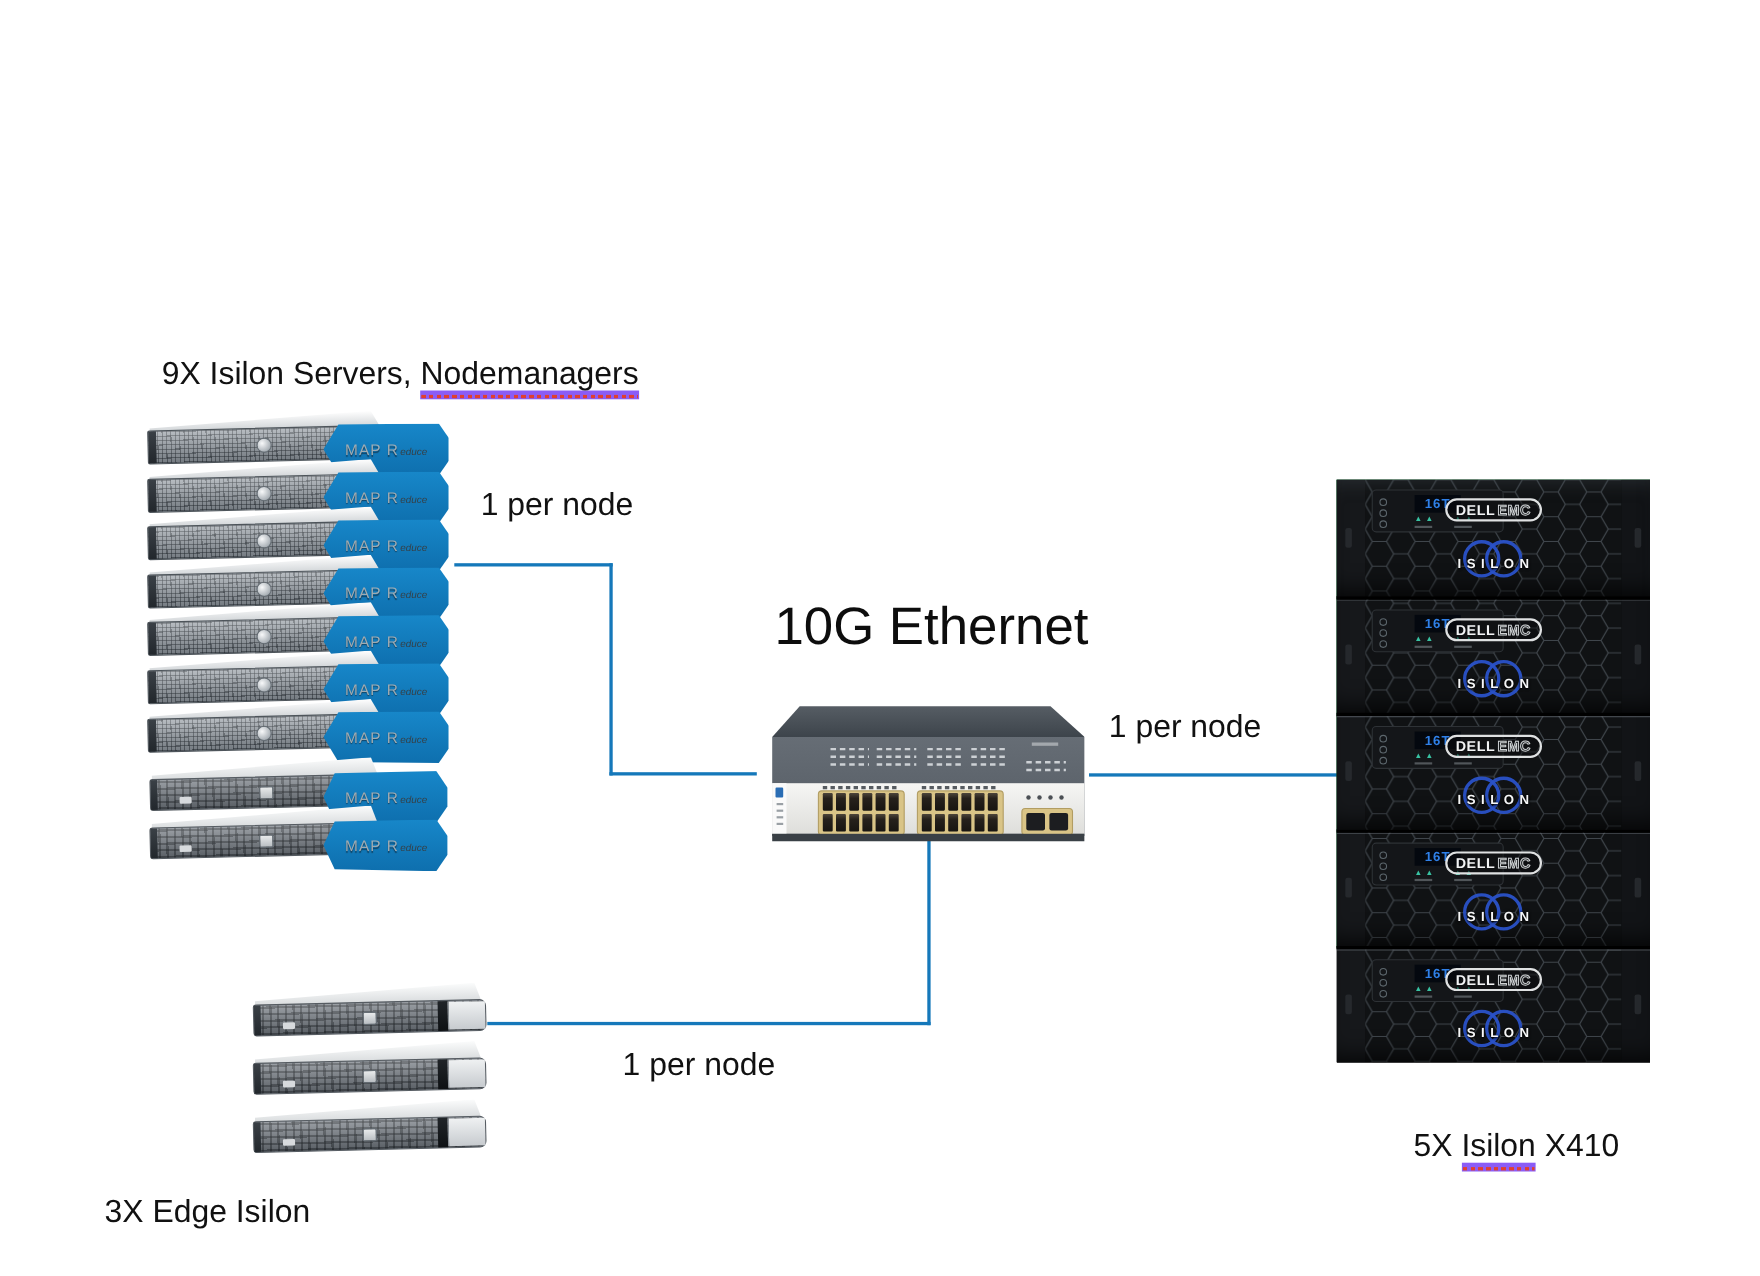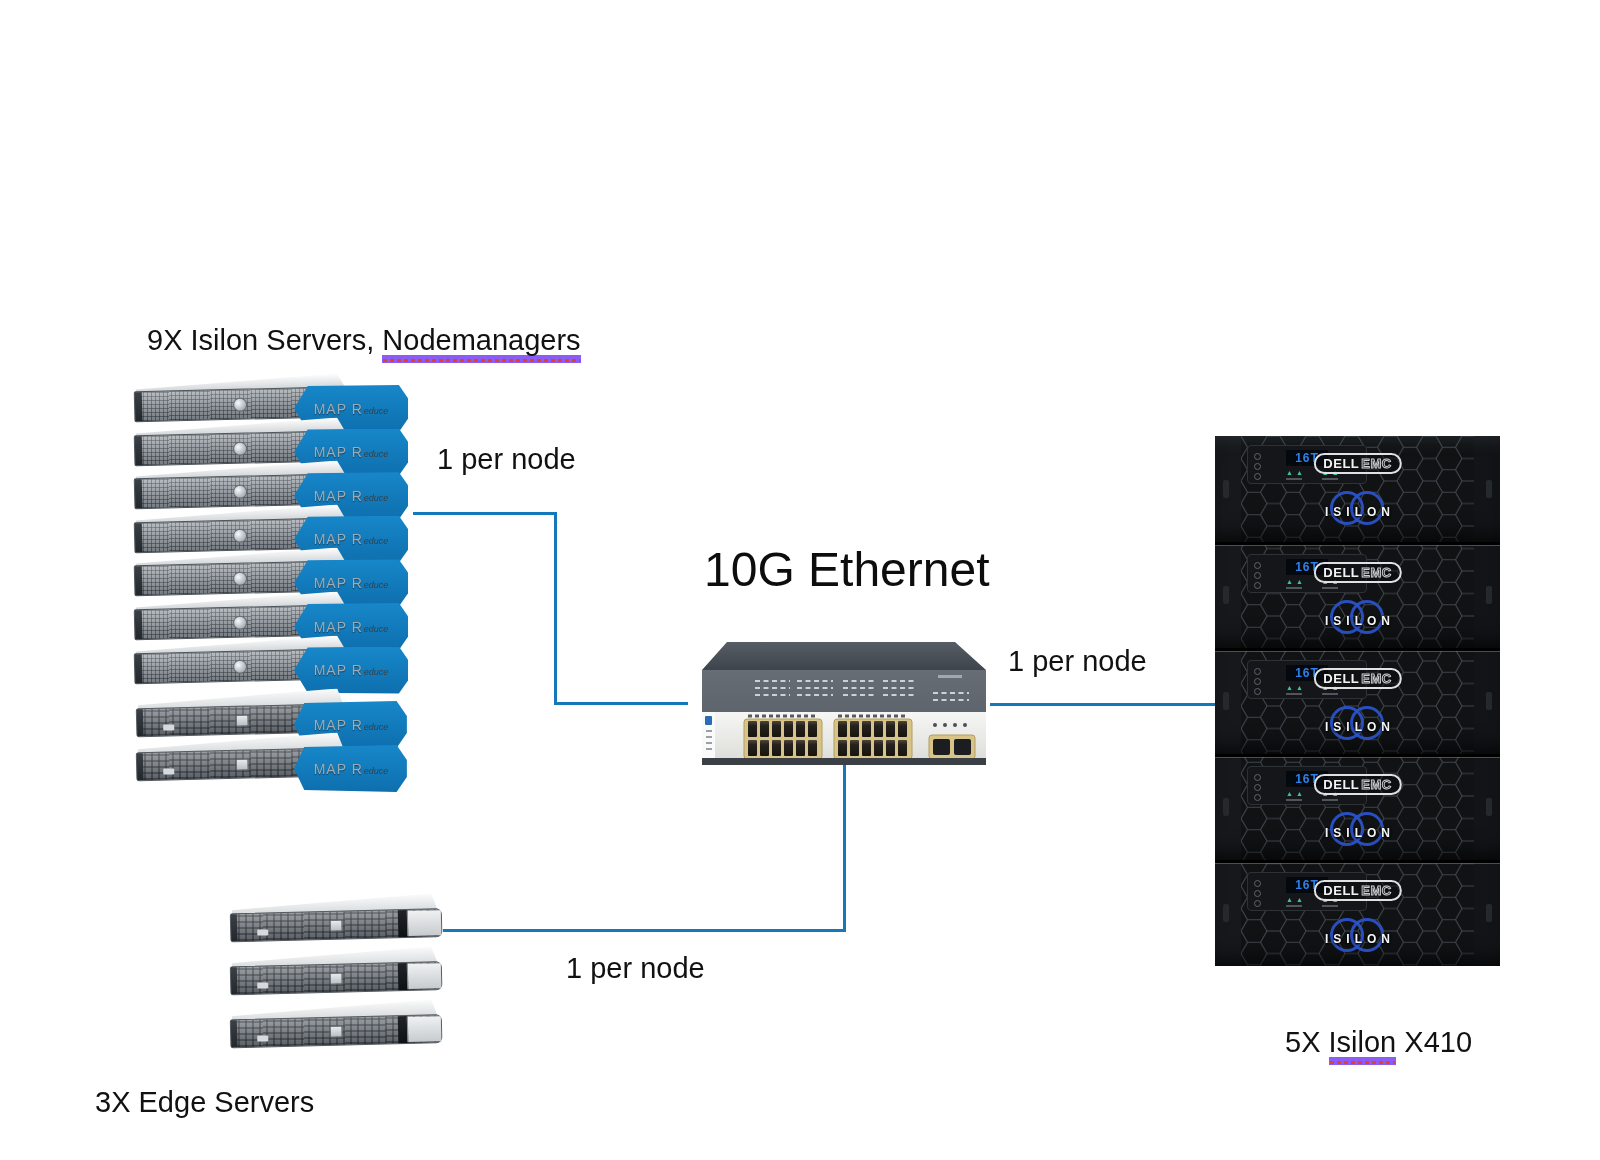--- a/index.html
+++ b/index.html
@@ -545,15 +545,15 @@
           </div>
     <div class="isl-name">ISILON</div>
   </div>
       </div>
   </div>
 
   <div class="lbl" style="left:1285px;top:1026px;">
     <span>5X </span><span class="missp">Isilon</span><span> X410</span>
   </div>
 
-  <div class="lbl" style="left:95px;top:1086px;">3X Edge Servers</div>
+  <div class="lbl" style="left:95px;top:1086px;">3X Edge Isilon</div>
 
 </div>
 
 </body></html>

